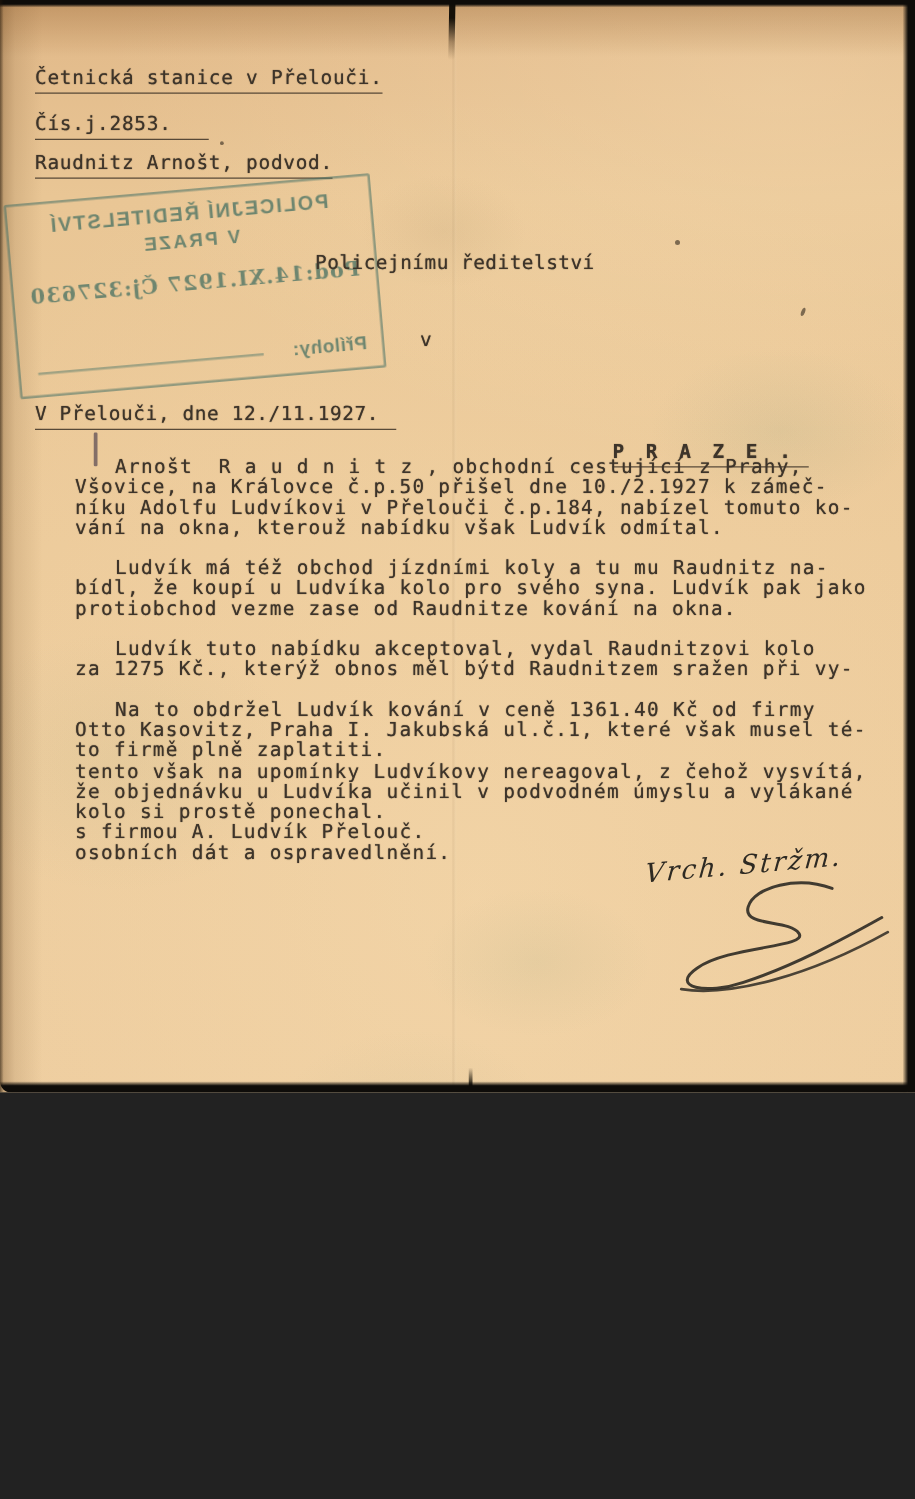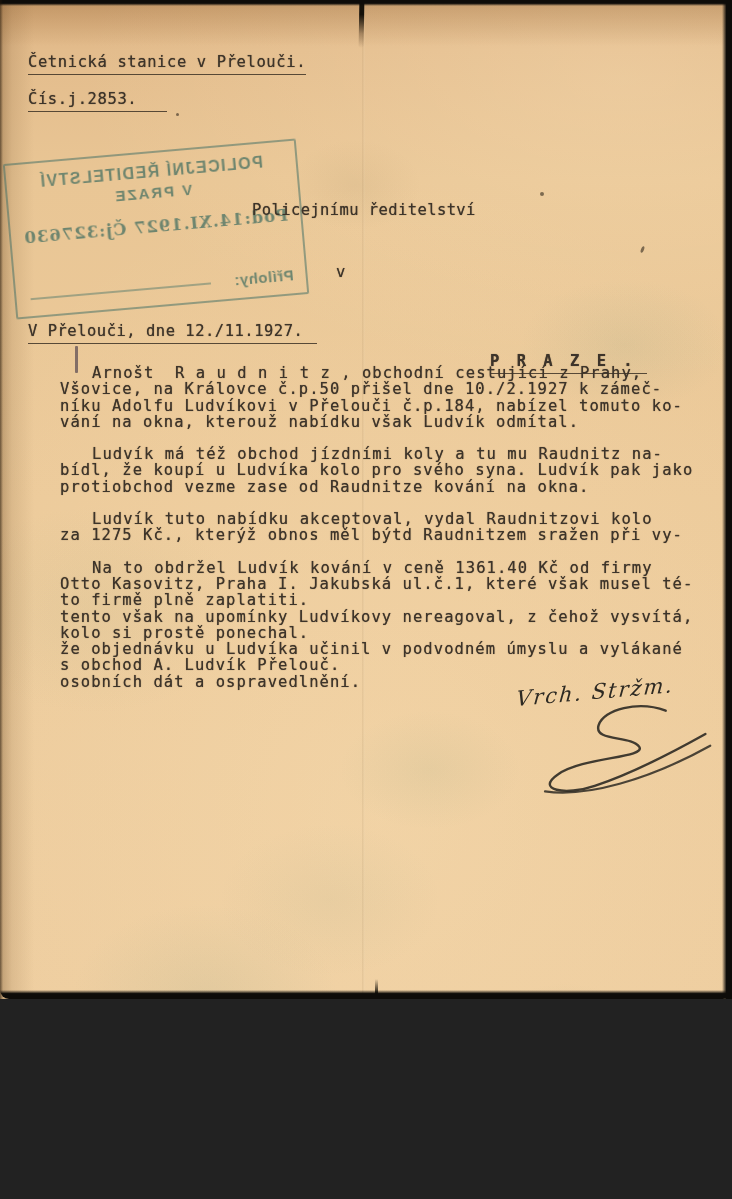--- a/index.html
+++ b/index.html
@@ -1,17 +1,17 @@
 <!DOCTYPE html>
 <html><head>
 <meta charset="utf-8">
 <style>
   html,body{margin:0;padding:0;background:#222;}
   #page{
-    position:relative; width:732px; height:999px; overflow:hidden;
+    position:relative; width:732px; height:874px; overflow:hidden;
     font-family:"DejaVu Sans Mono", monospace;
     background:
       radial-gradient(ellipse 900px 500px at 85% 8%, rgba(255,233,195,0.28), transparent 60%),
       radial-gradient(ellipse 760px 900px at 52% 82%, rgba(252,228,185,0.30), transparent 72%),
       linear-gradient(180deg,#d9ad7d 0%,#e3bc8c 5%,#e9c695 18%,#ecca9a 50%,#edcc9e 100%);
   }
   .mottle{position:absolute;inset:0;pointer-events:none;
     background-image:
       radial-gradient(150px 95px at 625px 345px, rgba(118,148,120,0.11), transparent 70%),
       radial-gradient(190px 130px at 205px 995px, rgba(118,148,120,0.11), transparent 70%),
@@ -83,20 +83,21 @@
 <body>
 
 <div id="page">
   <div class="mottle"></div>
   <div class="shade-top"></div>
   <div class="shade-left"></div>
   <div class="fold-crease"></div>
 
   <div class="typewriter underlined header-line" style="left:28px;top:53px;">Četnická stanice v Přelouči.</div>
   <div class="typewriter underlined header-line" style="left:28px;top:90px;padding-right:30px;">Čís.j.2853.</div>
+  <div class="typewriter underlined header-line" style="left:28px;top:121px;">Raudnitz Arnošt, podvod.</div>
 
   <div class="stamp">
     <div class="stamp-inner">
       <div class="stamp-l1">POLICEJNÍ ŘEDITELSTVÍ</div>
       <div class="stamp-l2">V PRAZE</div>
       <div class="stamp-l3">Pod:14.XI.1927 Čj:327630</div>
       <div class="stamp-l4">Přílohy:</div>
       <div class="stamp-rule"></div>
     </div>
   </div>
@@ -114,23 +115,23 @@
       <div class="tline">vání na okna, kterouž nabídku však Ludvík odmítal.</div>
       <div class="tline indent">Ludvík má též obchod jízdními koly a tu mu Raudnitz na-</div>
       <div class="tline">bídl, že koupí u Ludvíka kolo pro svého syna. Ludvík pak jako</div>
       <div class="tline">protiobchod vezme zase od Raudnitze kování na okna.</div>
       <div class="tline indent">Ludvík tuto nabídku akceptoval, vydal Raudnitzovi kolo</div>
       <div class="tline">za 1275 Kč., kterýž obnos měl býtd Raudnitzem sražen při vy-</div>
       <div class="tline indent">Na to obdržel Ludvík kování v ceně 1361.40 Kč od firmy</div>
       <div class="tline">Otto Kasovitz, Praha I. Jakubská ul.č.1, které však musel té-</div>
       <div class="tline">to firmě plně zaplatiti.</div>
       <div class="tline">tento však na upomínky Ludvíkovy nereagoval, z čehož vysvítá,</div>
+      <div class="tline">že objednávku u Ludvíka učinil v podvodném úmyslu a vylákané</div>
       <div class="tline">kolo si prostě ponechal.</div>
-      <div class="tline">že objednávku u Ludvíka učinil v podvodném úmyslu a vylákané</div>
-      <div class="tline">s obchod A. Ludvík Přelouč.</div>
+      <div class="tline">s firmou A. Ludvík Přelouč.</div>
       <div class="tline">osobních dát a ospravedlnění.</div>
     </div>
 
   <div class="sig-title">Vrch. Stržm.</div>
   <svg class="sig-flourish" width="200" height="95" viewBox="0 0 200 95">
     <path d="M148,16 C122,4 86,10 80,26 C74,42 112,38 119,50 C126,62 62,56 36,72 C12,86 42,94 72,86 C112,76 152,58 186,42" fill="none" stroke="#2e2a23" stroke-width="2.4" stroke-linecap="round" opacity="0.9"></path>
     <path d="M22,88 C62,97 126,84 190,54" fill="none" stroke="#2e2a23" stroke-width="2.2" stroke-linecap="round" opacity="0.85"></path>
   </svg>
 
   <div class="pen-mark"></div>

